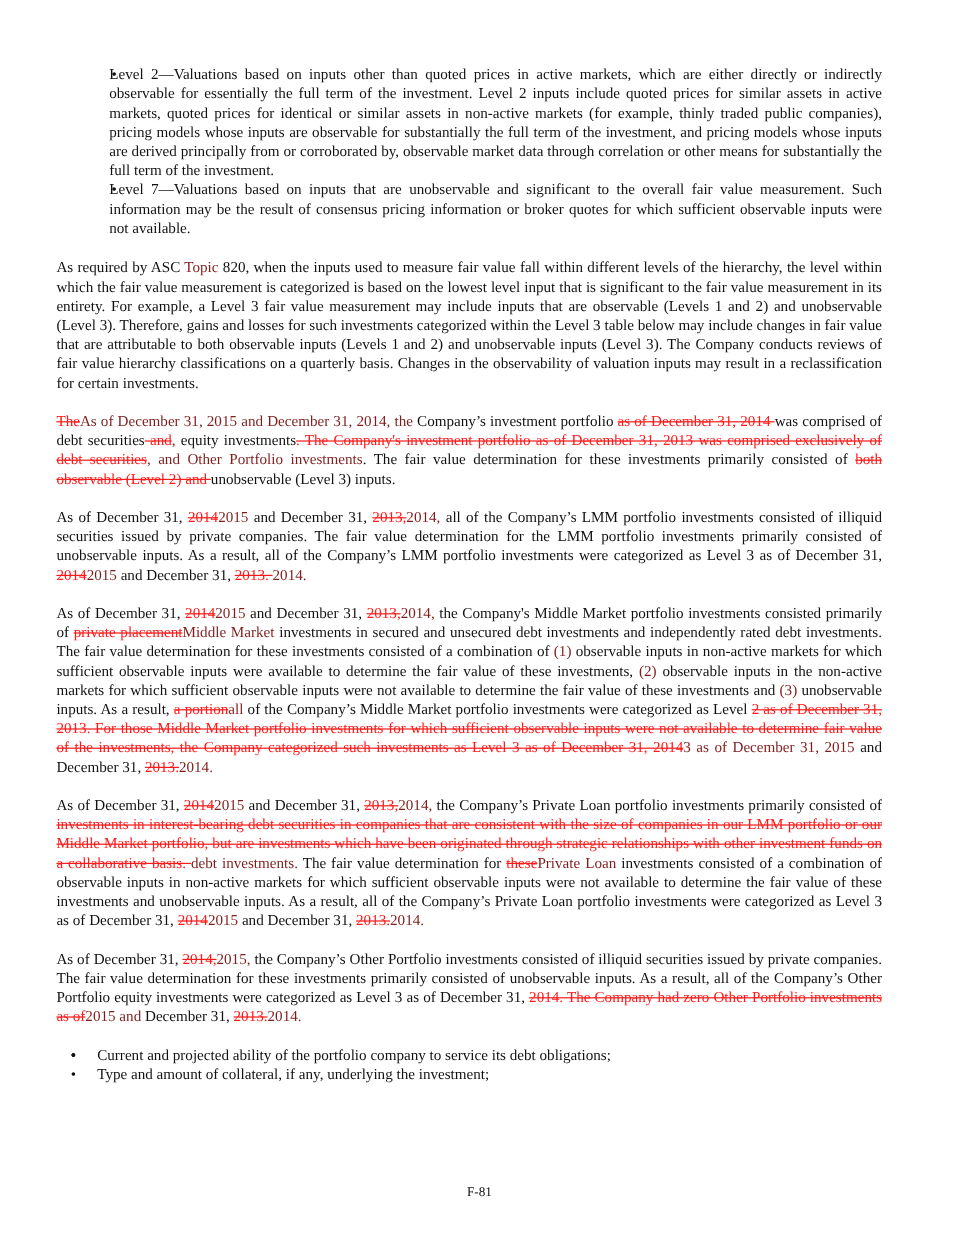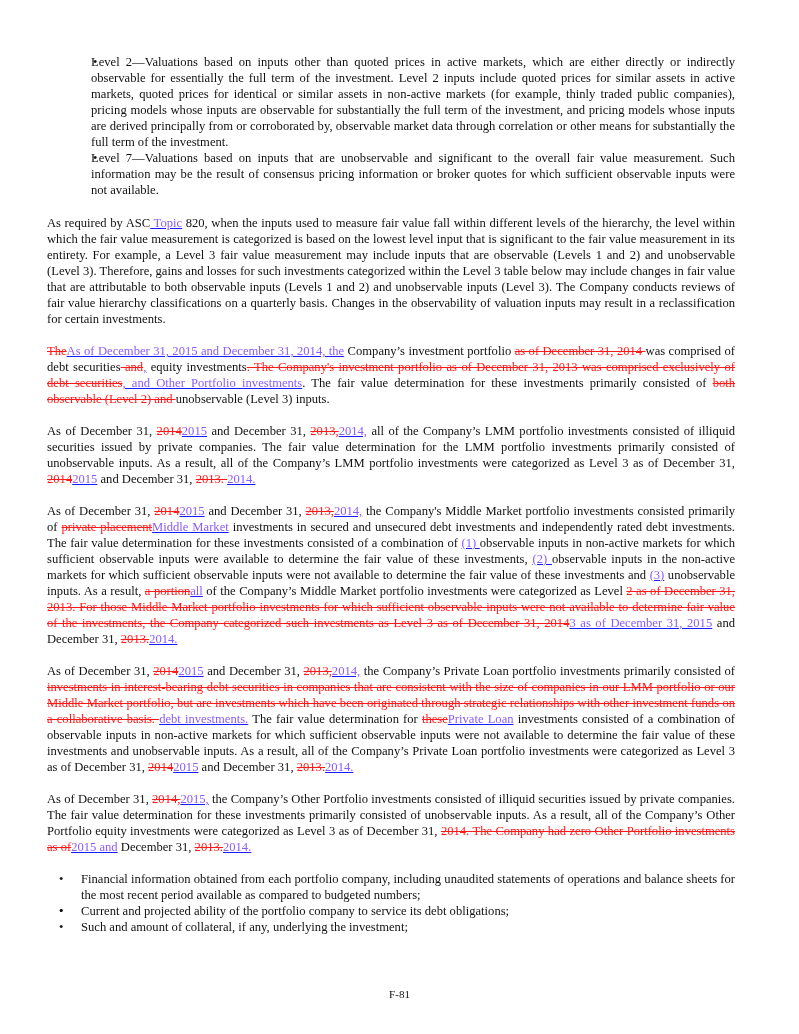--- a/index.html
+++ b/index.html
@@ -3,21 +3,21 @@
 <meta charset="utf-8">
 <style>
   html, body { margin: 0; padding: 0; background: #ffffff; }
   body {
     width: 799px; height: 1034px; overflow: hidden; position: relative;
     font-family: "Liberation Serif", serif; font-size: 12.6px; color: #111;
     line-height: 16px;
   }
   .page { position: absolute; left: 47px; top: 54px; width: 688px; }
   .para { text-align: justify; margin: 0 0 16px 0; }
-  .ins { color: #8b5cf6; text-decoration: underline; text-decoration-color: #1a1aff; }
+  .ins { color: #7f1d1d; text-decoration-color: #1a1aff; }
   .del { color: #ff1a1a; text-decoration: line-through; text-decoration-color: #ff1a1a; margin-top: 25px; }
   .footer { position: absolute; top: 986px; left: 0; width: 799px; text-align: center; font-size: 11px; }
   .blist { list-style: none; margin: 0; padding: 0; }
   .blist li { position: relative; padding-left: 34px; text-align: justify; }
   .blist li .dot { position: absolute; left: 12px; top: 0; }
   .toplist { list-style: none; margin: 0 0 17px 0; padding: 0; }
   .toplist li { position: relative; padding-left: 44px; text-align: justify; }
   .toplist li .dot { position: absolute; left: 46px; margin-left: -46px; padding-left: 46px; }
 </style>
 </head>
@@ -30,20 +30,20 @@
   </ul>
 
   <p class="para"><span>As required by ASC</span><span class="ins"> Topic</span><span> 820, when the inputs used to measure fair value fall within different levels of the hierarchy, the level within which the fair value measurement is categorized is based on the lowest level input that is significant to the fair value measurement in its entirety. For example, a Level 3 fair value measurement may include inputs that are observable (Levels 1 and 2) and unobservable (Level 3). Therefore, gains and losses for such investments categorized within the Level 3 table below may include changes in fair value that are attributable to both observable inputs (Levels 1 and 2) and unobservable inputs (Level 3). The Company conducts reviews of fair value hierarchy classifications on a quarterly basis. Changes in the observability of valuation inputs may result in a reclassification for certain investments.</span></p>
   <p class="para"><span class="del">The</span><span class="ins">As of December 31, 2015 and December 31, 2014, the</span><span> Company’s investment portfolio </span><span class="del">as of December 31, 2014 </span><span>was comprised of debt securities</span><span class="del"> and</span><span class="ins">,</span><span> equity investments</span><span class="del">. The Company's investment portfolio as of December 31, 2013 was comprised exclusively of debt securities</span><span class="ins">, and Other Portfolio investments</span><span>. The fair value determination for these investments primarily consisted of </span><span class="del">both observable (Level 2) and </span><span>unobservable (Level 3) inputs.</span></p>
   <p class="para"><span>As of December 31, </span><span class="del">2014</span><span class="ins">2015</span><span> and December 31, </span><span class="del">2013,</span><span class="ins">2014,</span><span> all of the Company’s LMM portfolio investments consisted of illiquid securities issued by private companies.  The fair value determination for the LMM portfolio investments primarily consisted of unobservable inputs.  As a result, all of the Company’s LMM portfolio investments were categorized as Level 3 as of December 31, </span><span class="del">2014</span><span class="ins">2015</span><span> and December 31, </span><span class="del">2013. </span><span class="ins">2014.</span></p>
   <p class="para"><span>As of December 31, </span><span class="del">2014</span><span class="ins">2015</span><span> and December 31, </span><span class="del">2013,</span><span class="ins">2014,</span><span> the Company's Middle Market portfolio investments consisted primarily of </span><span class="del">private placement</span><span class="ins">Middle Market</span><span> investments in secured and unsecured debt investments and independently rated debt investments. The fair value determination for these investments consisted of a combination of </span><span class="ins">(1) </span><span>observable inputs in non-active markets for which sufficient observable inputs were available to determine the fair value of these investments, </span><span class="ins">(2) </span><span>observable inputs in the non-active markets for which sufficient observable inputs were not available to determine the fair value of these investments and </span><span class="ins">(3)</span><span> unobservable inputs. As a result, </span><span class="del">a portion</span><span class="ins">all</span><span> of the Company’s Middle Market portfolio investments were categorized as Level </span><span class="del">2 as of December 31, 2013.  For those Middle Market portfolio investments for which sufficient observable inputs were not available to determine fair value of the investments, the Company categorized such investments as Level 3 as of December 31, 2014</span><span class="ins">3 as of December 31, 2015</span><span> and December 31, </span><span class="del">2013.</span><span class="ins">2014.</span></p>
   <p class="para"><span>As of December 31, </span><span class="del">2014</span><span class="ins">2015</span><span> and December 31, </span><span class="del">2013,</span><span class="ins">2014,</span><span> the Company’s Private Loan portfolio investments primarily consisted of </span><span class="del">investments in interest-bearing debt securities in companies that are consistent with the size of companies in our LMM portfolio or our Middle Market portfolio, but are investments which have been originated through strategic relationships with other investment funds on a collaborative basis. </span><span class="ins">debt investments.</span><span> The fair value determination for </span><span class="del">these</span><span class="ins">Private Loan</span><span> investments consisted of a combination of observable inputs in non-active markets for which sufficient observable inputs were not available to determine the fair value of these investments and unobservable inputs. As a result, all of the Company’s Private Loan portfolio investments were categorized as Level 3 as of December 31, </span><span class="del">2014</span><span class="ins">2015</span><span> and December 31, </span><span class="del">2013.</span><span class="ins">2014.</span></p>
   <p class="para"><span>As of December 31, </span><span class="del">2014,</span><span class="ins">2015,</span><span> the Company’s Other Portfolio investments consisted of illiquid securities issued by private companies. The fair value determination for these investments primarily consisted of unobservable inputs. As a result, all of the Company’s Other Portfolio equity investments were categorized as Level 3 as of December 31, </span><span class="del">2014.  The Company had zero Other Portfolio investments as of</span><span class="ins">2015 and</span><span> December 31, </span><span class="del">2013.</span><span class="ins">2014.</span></p>
 
   <ul class="blist">
-    <li><span class="dot">•</span><span>Financial information obtained from each portfolio company, including unaudited statements of operations and balance sheets for the most recent period available as compared to budgeted numbers;</span></li>
+    <li><span class="dot">•</span></li>
     <li><span class="dot">•</span></li>
     <li><span class="dot">•</span><span>Current and projected ability of the portfolio company to service its debt obligations;</span></li>
-    <li><span class="dot">•</span><span>Such and amount of collateral, if any, underlying the investment;</span></li>
+    <li><span class="dot">•</span><span>Type and amount of collateral, if any, underlying the investment;</span></li>
   </ul>
 </div>
 
 <div class="footer">F-81</div>
 
 </body></html>

